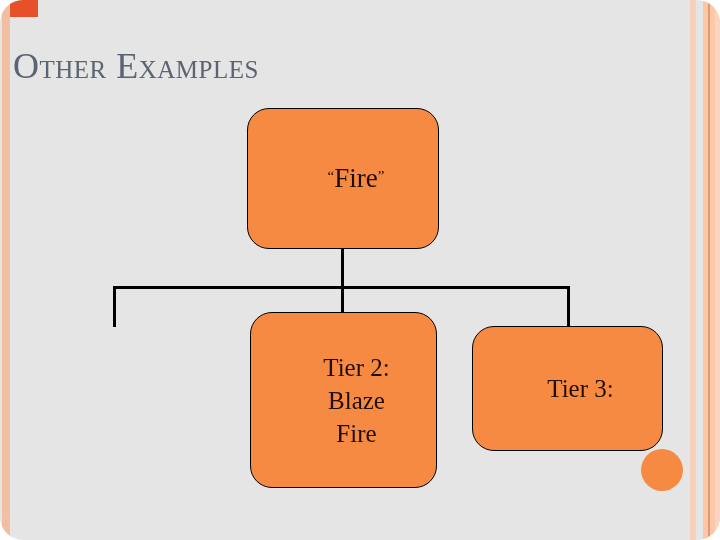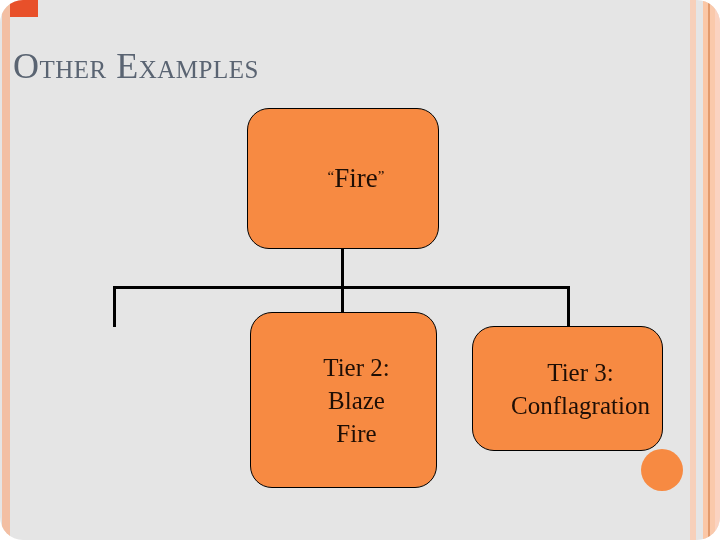--- a/index.html
+++ b/index.html
@@ -113,16 +113,15 @@
 
 
   <div id="node-tier2" class="node tier">
     <div>Tier 2:</div>
     <div>Blaze</div>
     <div>Fire</div>
   </div>
 
   <div id="node-tier3" class="node tier">
     <div>Tier 3:</div>
-    <div>Conflagration</div>
   </div>
 
 </div>
 
 </body></html>

